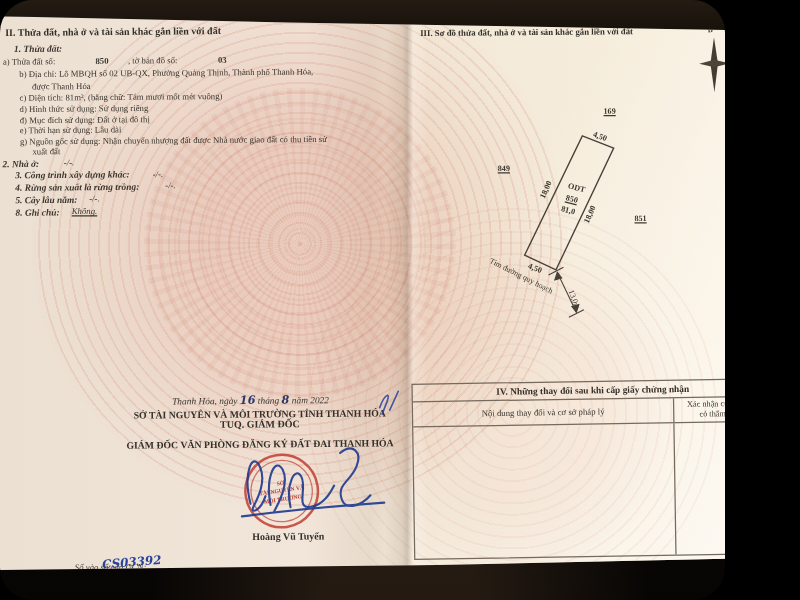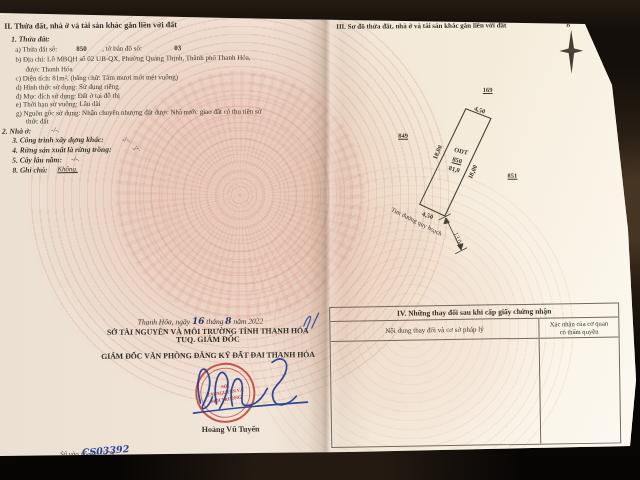--- a/index.html
+++ b/index.html
@@ -1,17 +1,17 @@
 <!DOCTYPE html>
 <html><head>
 <meta charset="utf-8">
 <style>
   html,body{margin:0;padding:0;background:#000;}
-  .photo{position:relative;width:640px;height:480px;overflow:hidden;
-         font-family:"Liberation Serif","DejaVu Serif",serif;}
+  .photo{position:relative;width:580px;height:480px;overflow:hidden;
+         font-family:"Liberation Serif","DejaVu Serif",serif;border-radius:26px;}
   .bg{position:absolute;inset:0;
       background:
         radial-gradient(circle at 635px 210px, rgba(115,88,58,.55) 0 30px, rgba(70,52,34,.4) 80px, transparent 150px),
         radial-gradient(circle at 320px 478px, rgba(90,66,44,.35) 0 60px, transparent 200px),
         linear-gradient(180deg,#241c13 0,#140f0a 6%,#0c0906 60%,#070504 100%);}
   .paper{position:absolute;inset:0;
       clip-path:polygon(0px 13px,230px 18px,585px 24px,612px 85px,628px 230px,636px 380px,630px 446px,350px 452px,0px 456px);
       background:
         linear-gradient(115deg, rgba(255,255,255,0) 60%, rgba(255,252,246,.55) 86%, rgba(255,253,250,.75) 100%),
         linear-gradient(90deg,#ece0d2 0,#f2e6da 42%,#e7d9ca 51%,#f3e9d8 58%,#f7eedd 100%);}
@@ -65,33 +65,33 @@
     <div class="wm wm1"></div>
     <div class="wm wm1core"></div>
     <div class="wm wm2"></div>
     <div class="crease"></div>
 
     <div class="content">
 
       <div class="t b s8 dark" style="left:6px;top:20px;">II. Thửa đất, nhà ở và tài sản khác gắn liền với đất</div>
       <div class="t b i s75" style="left:13px;top:33px;">1. Thửa đất:</div>
 
-      <div class="t s7" style="left:17px;top:44px;">a) Thửa đất số:</div>
+      <div class="t s7" style="left:4px;top:44px;">a) Thửa đất số:</div>
       <div class="t b s7" style="left:78px;top:44px;">850</div>
       <div class="t s7" style="left:104px;top:44px;">, tờ bản đồ số:</div>
       <div class="t b s7" style="left:176px;top:44px;">03</div>
 
       <div class="t s7" style="left:17px;top:54px;">b) Địa chỉ: Lô MBQH số 02 UB-QX, Phường Quảng Thịnh, Thành phố Thanh Hóa,</div>
       <div class="t s7" style="left:27px;top:63.5px;">được Thanh Hóa</div>
       <div class="t s7" style="left:17px;top:72.5px;">c) Diện tích: 81m², (bằng chữ: Tám mươi mốt mét vuông)</div>
       <div class="t s7" style="left:17px;top:81.5px;">d) Hình thức sử dụng: Sử dụng riêng</div>
       <div class="t s7" style="left:17px;top:90.5px;">đ) Mục đích sử dụng: Đất ở tại đô thị</div>
-      <div class="t s7" style="left:17px;top:99px;">e) Thời hạn sử vuông: Lâu dài</div>
+      <div class="t s7" style="left:17px;top:99px;">e) Thời hạn sử dụng: Lâu dài</div>
       <div class="t s7" style="left:17px;top:107.5px;">g) Nguồn gốc sử dụng: Nhận chuyển nhượng đất được Nhà nước giao đất có thu tiền sử</div>
-      <div class="t s7" style="left:27px;top:116px;">thức đất</div>
+      <div class="t s7" style="left:27px;top:116px;">xuất đất</div>
 
       <div class="t b i s75" style="left:3px;top:124.5px;">2. Nhà ở:</div>
       <div class="t i s7" style="left:52px;top:125px;">-/-.</div>
       <div class="t b i s75" style="left:13px;top:134px;">3. Công trình xây dựng khác:</div>
       <div class="t i s7" style="left:123px;top:134.5px;">-/-.</div>
       <div class="t b i s75" style="left:13px;top:143.5px;">4. Rừng sản xuất là rừng trồng:</div>
       <div class="t i s7" style="left:133px;top:144px;">-/-.</div>
       <div class="t b i s75" style="left:13px;top:153.5px;">5. Cây lâu năm:</div>
       <div class="t i s7" style="left:72px;top:154px;">-/-.</div>
       <div class="t b i s75" style="left:13px;top:163.5px;">8. Ghi chú:</div>

